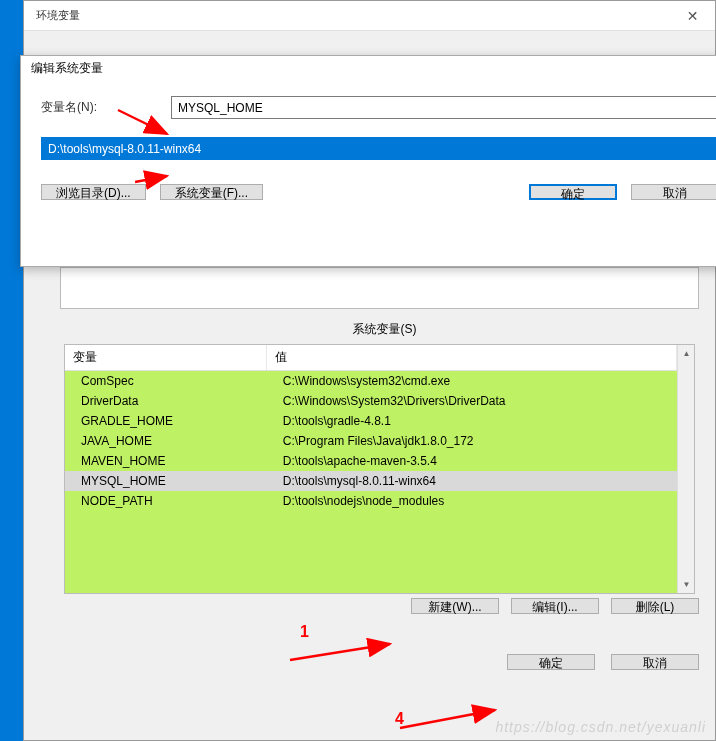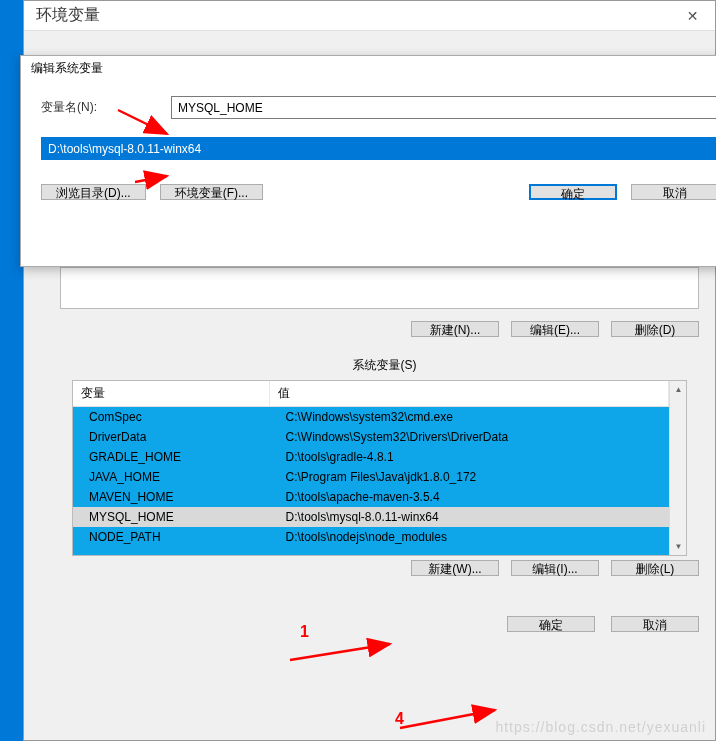--- a/index.html
+++ b/index.html
@@ -23,21 +23,21 @@
     }
     .title-bar {
       height: 30px;
       background: #fff;
       display: flex;
       align-items: center;
       padding: 0 12px;
       border-bottom: 1px solid #e0e0e0;
       position: relative;
     }
-    .title-text { color: #333; font-size: 16px; }
+    .title-text { color: #333; font-size: 11px; }
     .close-x {
       position: absolute;
       right: 0;
       top: 0;
       width: 45px;
       height: 30px;
       display: flex;
       align-items: center;
       justify-content: center;
       color: #555;
@@ -111,23 +111,23 @@
     }
     .btn-row-right {
       display: flex;
       justify-content: flex-end;
       gap: 12px;
       margin: 0 16px 20px 16px;
     }
     .section-label { margin: 6px 0 6px 10px; font-size: 12px; text-align: center; }
     .sysvar-box {
       border: 1px solid #bbb;
-      background: #0ea5e9;
-      margin: 0 28px;
-      height: 176px;
+      background: #bef264;
+      margin: 0 20px;
+      height: 250px;
       position: relative;
       overflow: hidden;
     }
     .sysvar-table { width: calc(100% - 17px); border-collapse: collapse; }
     .sysvar-table th {
       text-align: left;
       font-weight: normal;
       padding: 4px 8px;
       border-bottom: 1px solid #e0e0e0;
       border-right: 1px solid #e8e8e8;
@@ -177,20 +177,21 @@
       font-weight: bold;
       position: absolute;
     }
     .watermark {
       position: absolute;
       right: 10px;
       bottom: 6px;
       color: rgba(150,150,150,0.35);
       font-size: 14px;
       letter-spacing: 1px;
+      font-style: italic;
     }
   </style>
 </head>
 <body>
 
 <div class="outer-dialog">
   <div class="title-bar">
     <span class="title-text">环境变量</span>
     <div class="close-x">✕</div>
   </div>
@@ -202,34 +203,29 @@
     </div>
     <div class="field-row">
       <span class="field-label">变量名(N):</span>
       <input class="field-input" value="MYSQL_HOME" style="">
     </div>
     <div class="field-row">
       <input class="field-input selected" value="D:\tools\mysql-8.0.11-winx64" style="">
     </div>
     <div class="button-row">
       <button class="btn">浏览目录(D)...</button>
-      <button class="btn">环境变量(F)...</button>
+      <button class="btn">系统变量(F)...</button>
       <div class="spacer"></div>
       <button class="btn primary">确定</button>
       <button class="btn">取消</button>
     </div>
   </div>
 
   <div class="lower-content">
     <div class="blank-box"></div>
-    <div class="btn-row-right">
-      <button class="btn">新建(N)...</button>
-      <button class="btn">编辑(E)...</button>
-      <button class="btn">删除(D)</button>
-    </div>
 
     <div class="section-label">系统变量(S)</div>
     <div class="sysvar-box">
       <table class="sysvar-table">
         <thead>
           <tr>
             <th style="width:33%">变量</th>
             <th>值</th>
           </tr>
         </thead>

